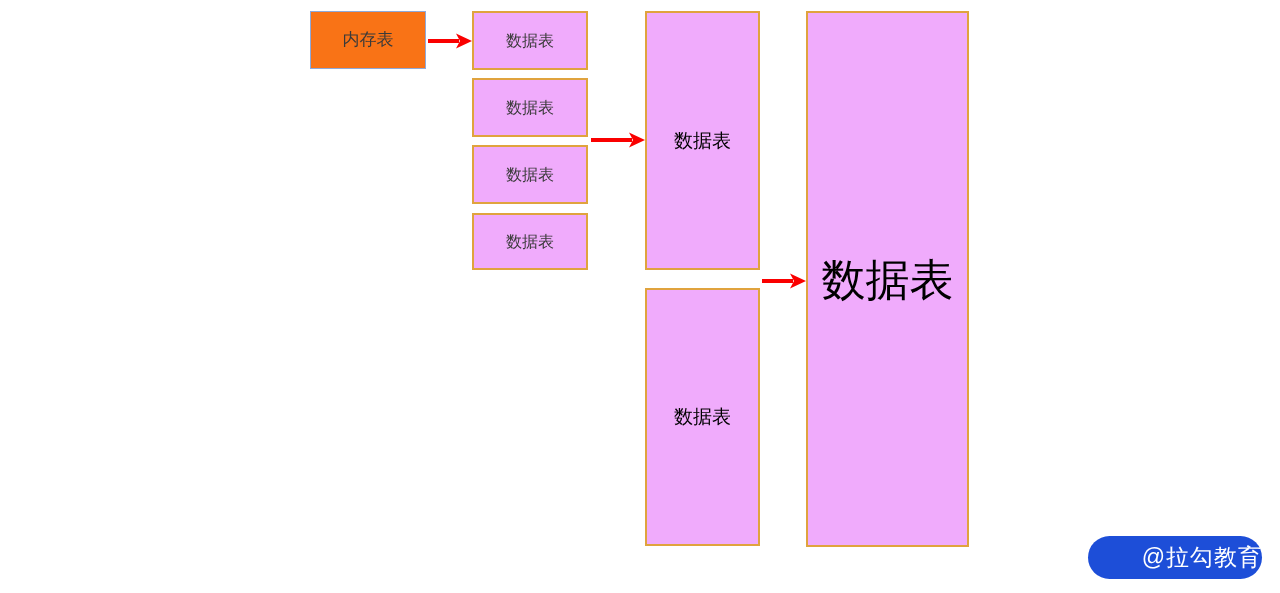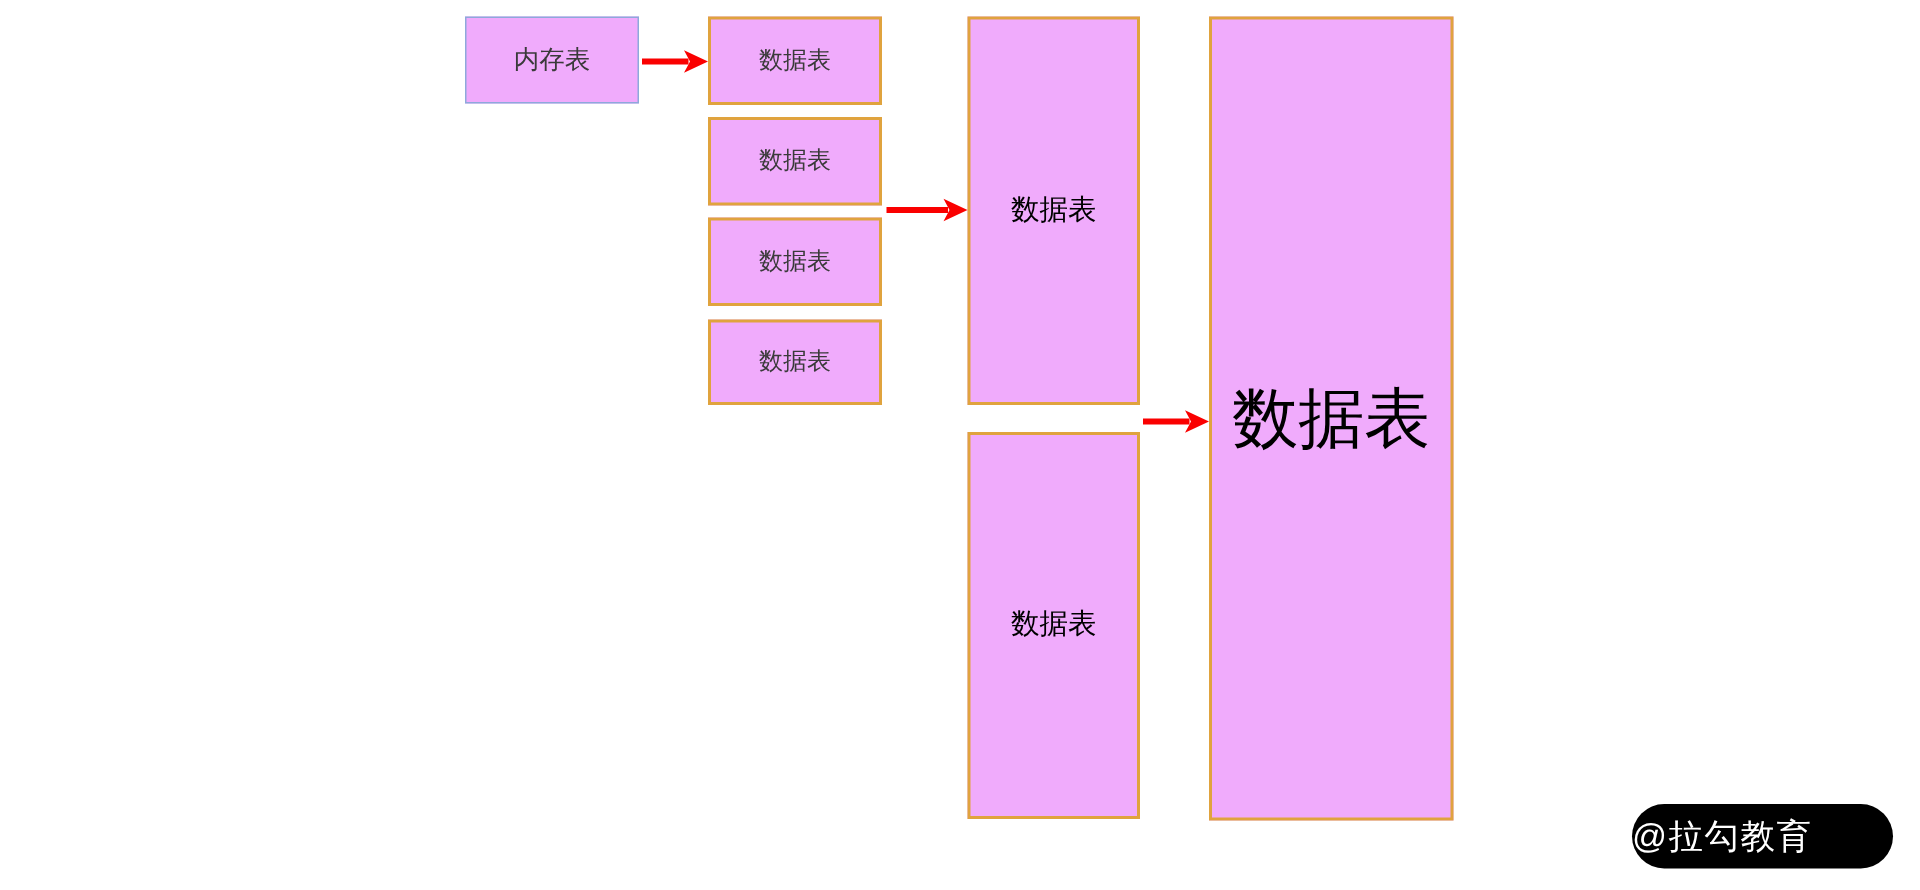--- a/index.html
+++ b/index.html
@@ -23,21 +23,21 @@
     position: absolute;
     box-sizing: border-box;
     display: flex;
     align-items: center;
     justify-content: center;
     text-align: center;
     line-height: 1.25;
   }
 
   .node-mem {
-    background: #f0abfc;
+    background: #f97316;
     border: 1px solid #8ea9db;
     color: #3a3a3a;
     font-size: 17px;
   }
 
   .node-table {
     background: #f0abfc;
     border: 2px solid #e0a33e;
     color: #3a3a3a;
     font-size: 16px;
@@ -59,22 +59,22 @@
   .arrow {
     position: absolute;
     overflow: visible;
   }
 
   
   .watermark {
     position: absolute;
     display: flex;
     align-items: center;
-    justify-content: flex-start;
-    background: #000000;
+    justify-content: flex-end;
+    background: #1d4ed8;
     border-radius: 24px;
     color: #ffffff;
     font-size: 23px;
     letter-spacing: 1px;
     white-space: nowrap;
     user-select: none;
   }
 </style>
 </head>
 <body>

